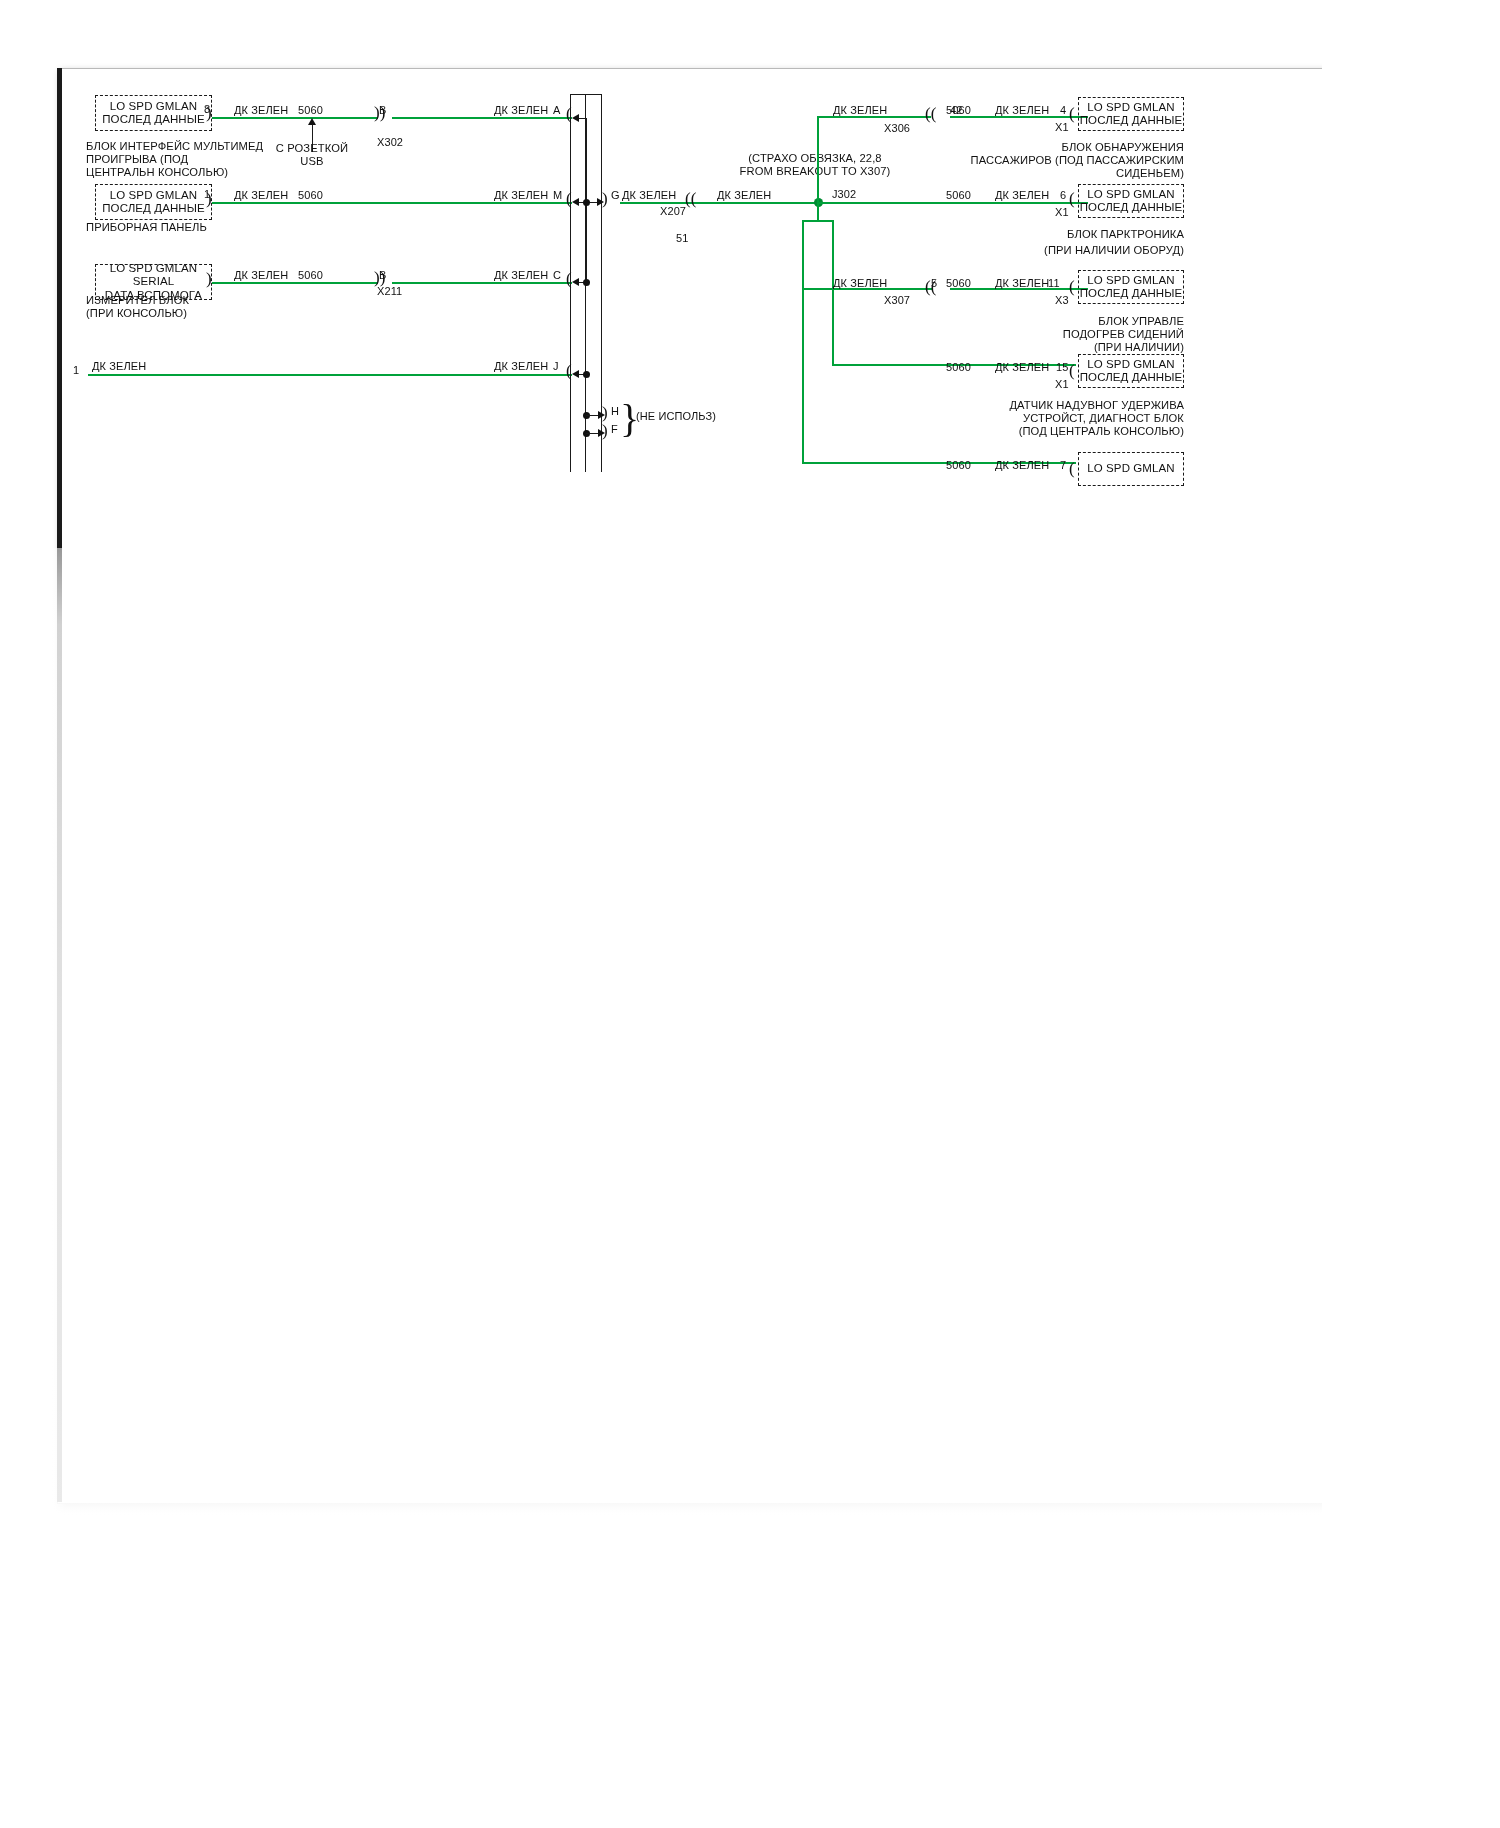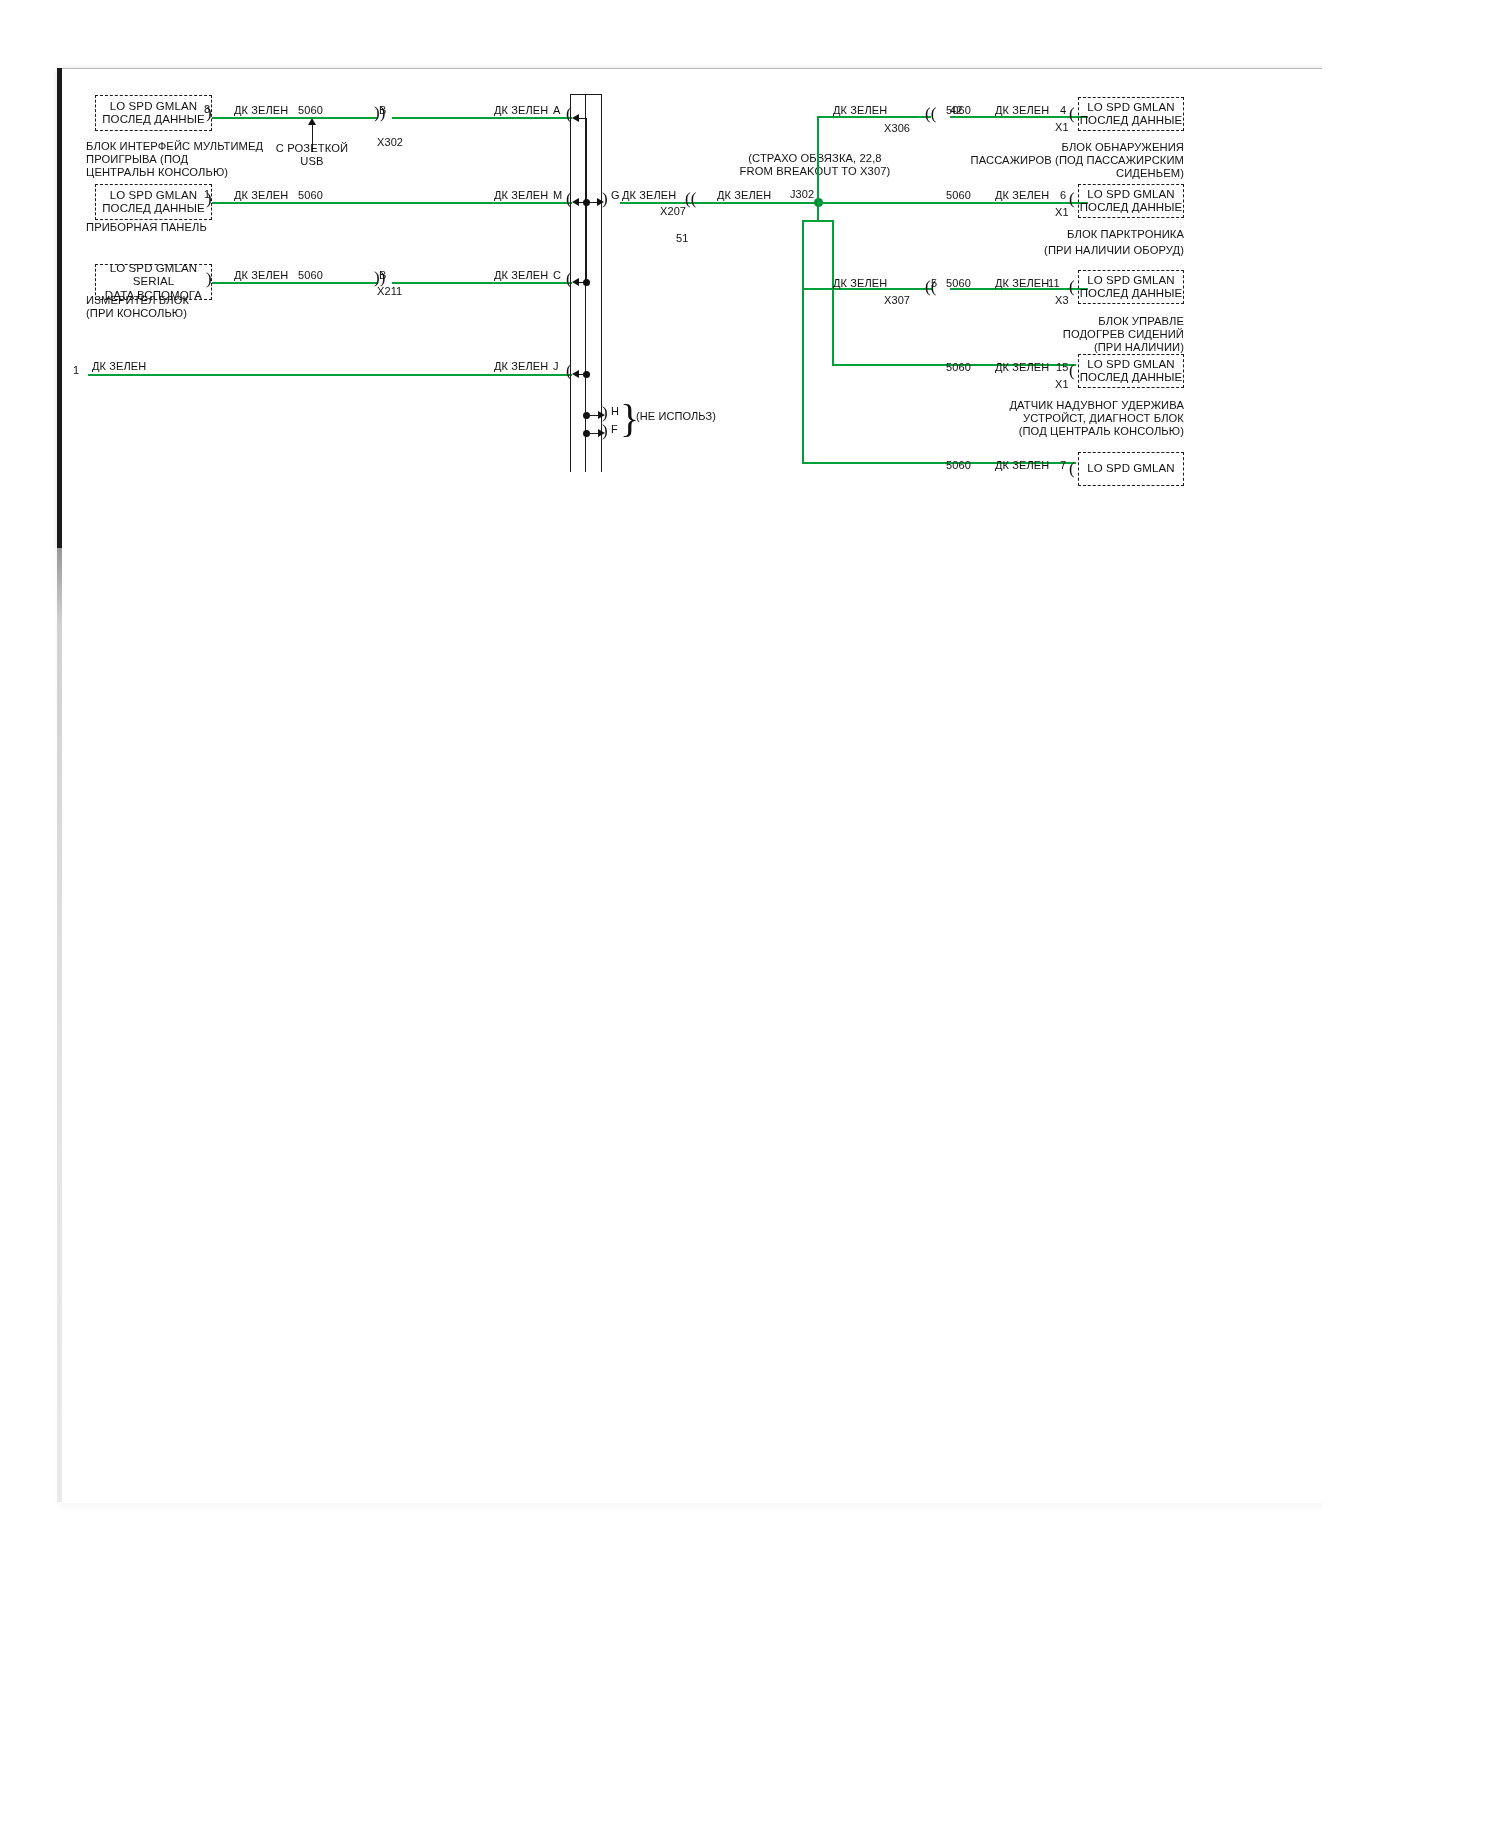--- a/index.html
+++ b/index.html
@@ -236,21 +236,21 @@
   <div class="arwR" style="left:598px;top:429px;"></div>
   <div class="conn" style="left:602px;top:422px;">)</div>
   <div class="lbl" style="left:611px;top:423px;">F</div>
 
   <div class="brace" style="left:620px;top:399px;">}</div>
   <div class="lbl" style="left:636px;top:410px;text-align:right;">(НЕ ИСПОЛЬЗ)</div>
 
   <div class="wire" style="left:730px;top:202px;width:90px;"></div>
   <div class="cap c" style="left:690px;top:152px;width:250px;">(СТРАХО ОБВЯЗКА, 22,8</div>
   <div class="cap c" style="left:690px;top:165px;width:250px;">FROM BREAKOUT TO X307)</div>
-  <div class="lbl" style="left:790px;top:188px;text-align:center;">J302</div>
+  <div class="lbl" style="left:832px;top:188px;text-align:center;">J302</div>
   <div class="gdot" style="left:814px;top:198px;"></div>
 
   <div class="wv" style="left:817px;top:116px;height:88px;"></div>
   <div class="wire" style="left:817px;top:116px;width:114px;"></div>
 
   <div class="wv" style="left:817px;top:204px;height:18px;"></div>
   <div class="wire" style="left:802px;top:220px;width:32px;"></div>
   <div class="wv" style="left:802px;top:220px;height:66px;"></div>
   <div class="wv" style="left:832px;top:220px;height:54px;"></div>
 

